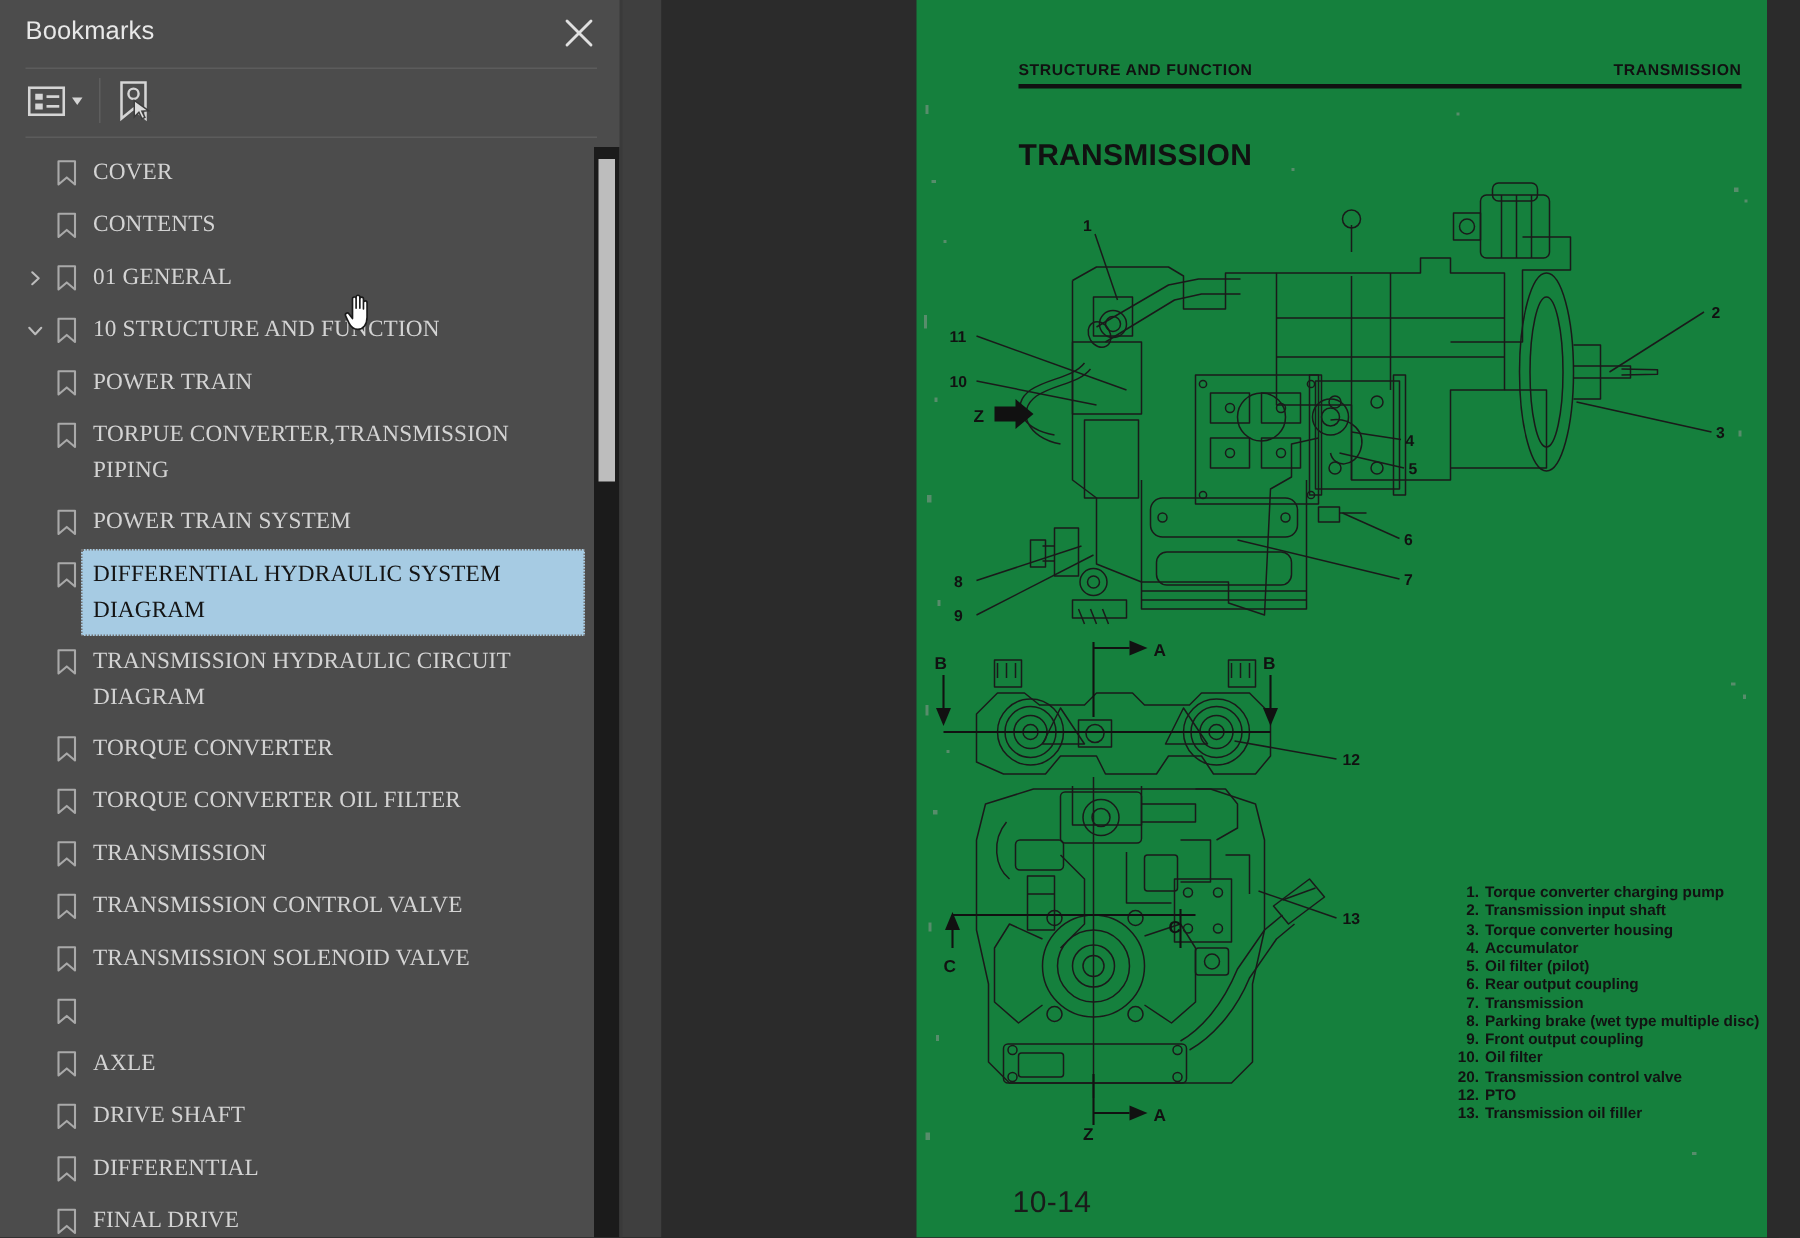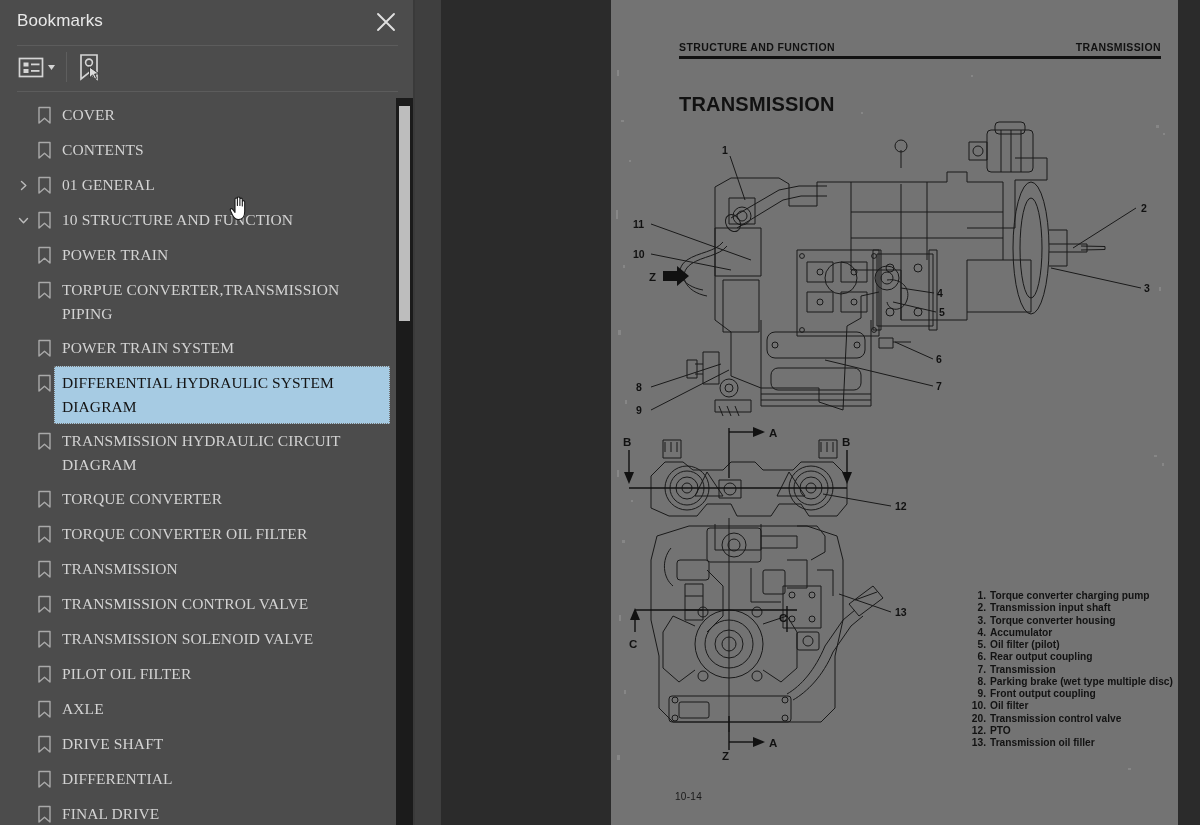--- a/index.html
+++ b/index.html
@@ -181,21 +181,21 @@
     left: 441px; top: 0;
     width: 759px; height: 825px;
     background: #2b2b2b;
   }
 
   
   #page {
     position: absolute;
     left: 611px; top: 0;
     width: 567px; height: 825px;
-    background: #737373;
+    background: #15803d;
     overflow: hidden;
   }
   #page-edge-shadow {
     position: absolute;
     left: 1178px; top: 0;
     width: 22px; height: 825px;
     background: #2b2b2b;
   }
   .noise {
     position: absolute;
@@ -231,21 +231,21 @@
     position: absolute;
     left: 68px; top: 93px;
     font-size: 20px;
     font-weight: bold;
     color: #111;
     letter-spacing: .2px;
   }
   #page-number {
     position: absolute;
     left: 64px; top: 791px;
-    font-size: 10px;
+    font-size: 20px;
     color: #1a1a1a;
     letter-spacing: .3px;
   }
 
   
   #legend {
     position: absolute;
     left: 355px; top: 590px;
     width: 215px;
   }
@@ -456,21 +456,20 @@
             </svg>
           </div>
           <div class="lbl">TRANSMISSION SOLENOID VALVE</div>
         </div>
         <div class="node lvl1">
           <div class="bmicon">
             <svg width="15" height="19" viewBox="0 0 15 19">
               <path d="M2 1.5 L13 1.5 L13 17 L7.5 12.3 L2 17 Z" fill="none" stroke="#a9a9a9" stroke-width="1.4" stroke-linejoin="round"></path>
             </svg>
           </div>
-          <div class="lbl">PILOT OIL FILTER</div>
         </div>
         <div class="node lvl1">
           <div class="bmicon">
             <svg width="15" height="19" viewBox="0 0 15 19">
               <path d="M2 1.5 L13 1.5 L13 17 L7.5 12.3 L2 17 Z" fill="none" stroke="#a9a9a9" stroke-width="1.4" stroke-linejoin="round"></path>
             </svg>
           </div>
           <div class="lbl">AXLE</div>
         </div>
         <div class="node lvl1">

